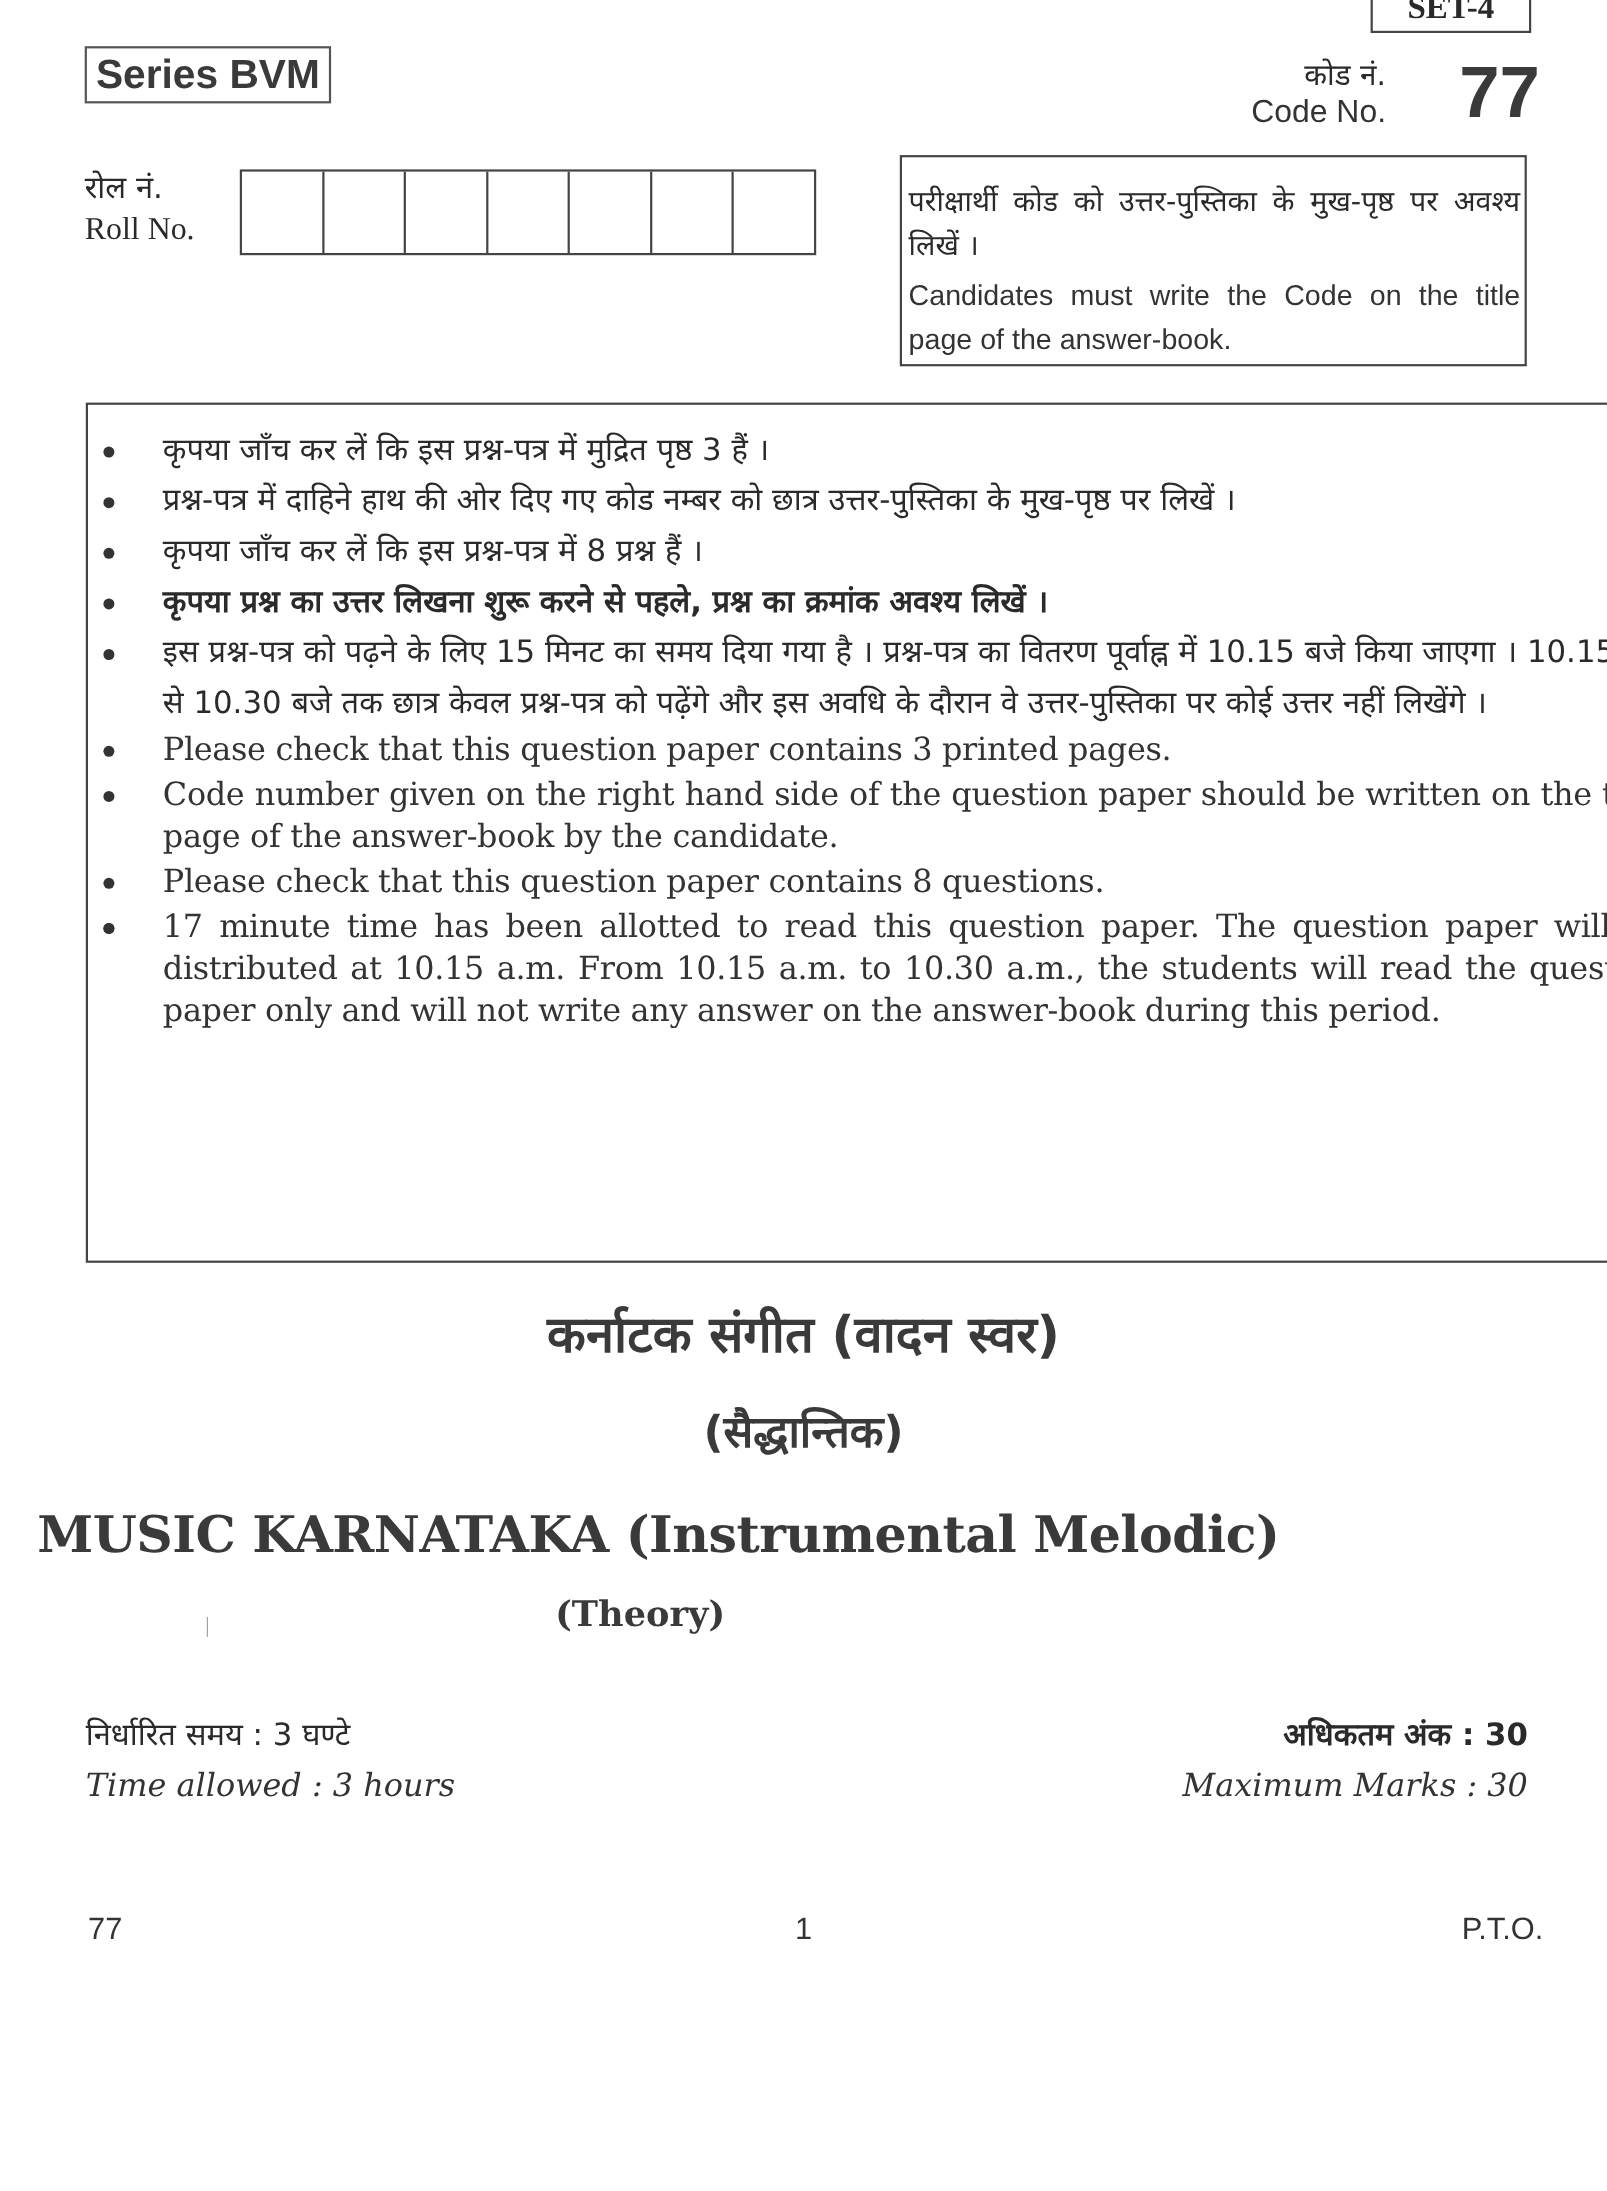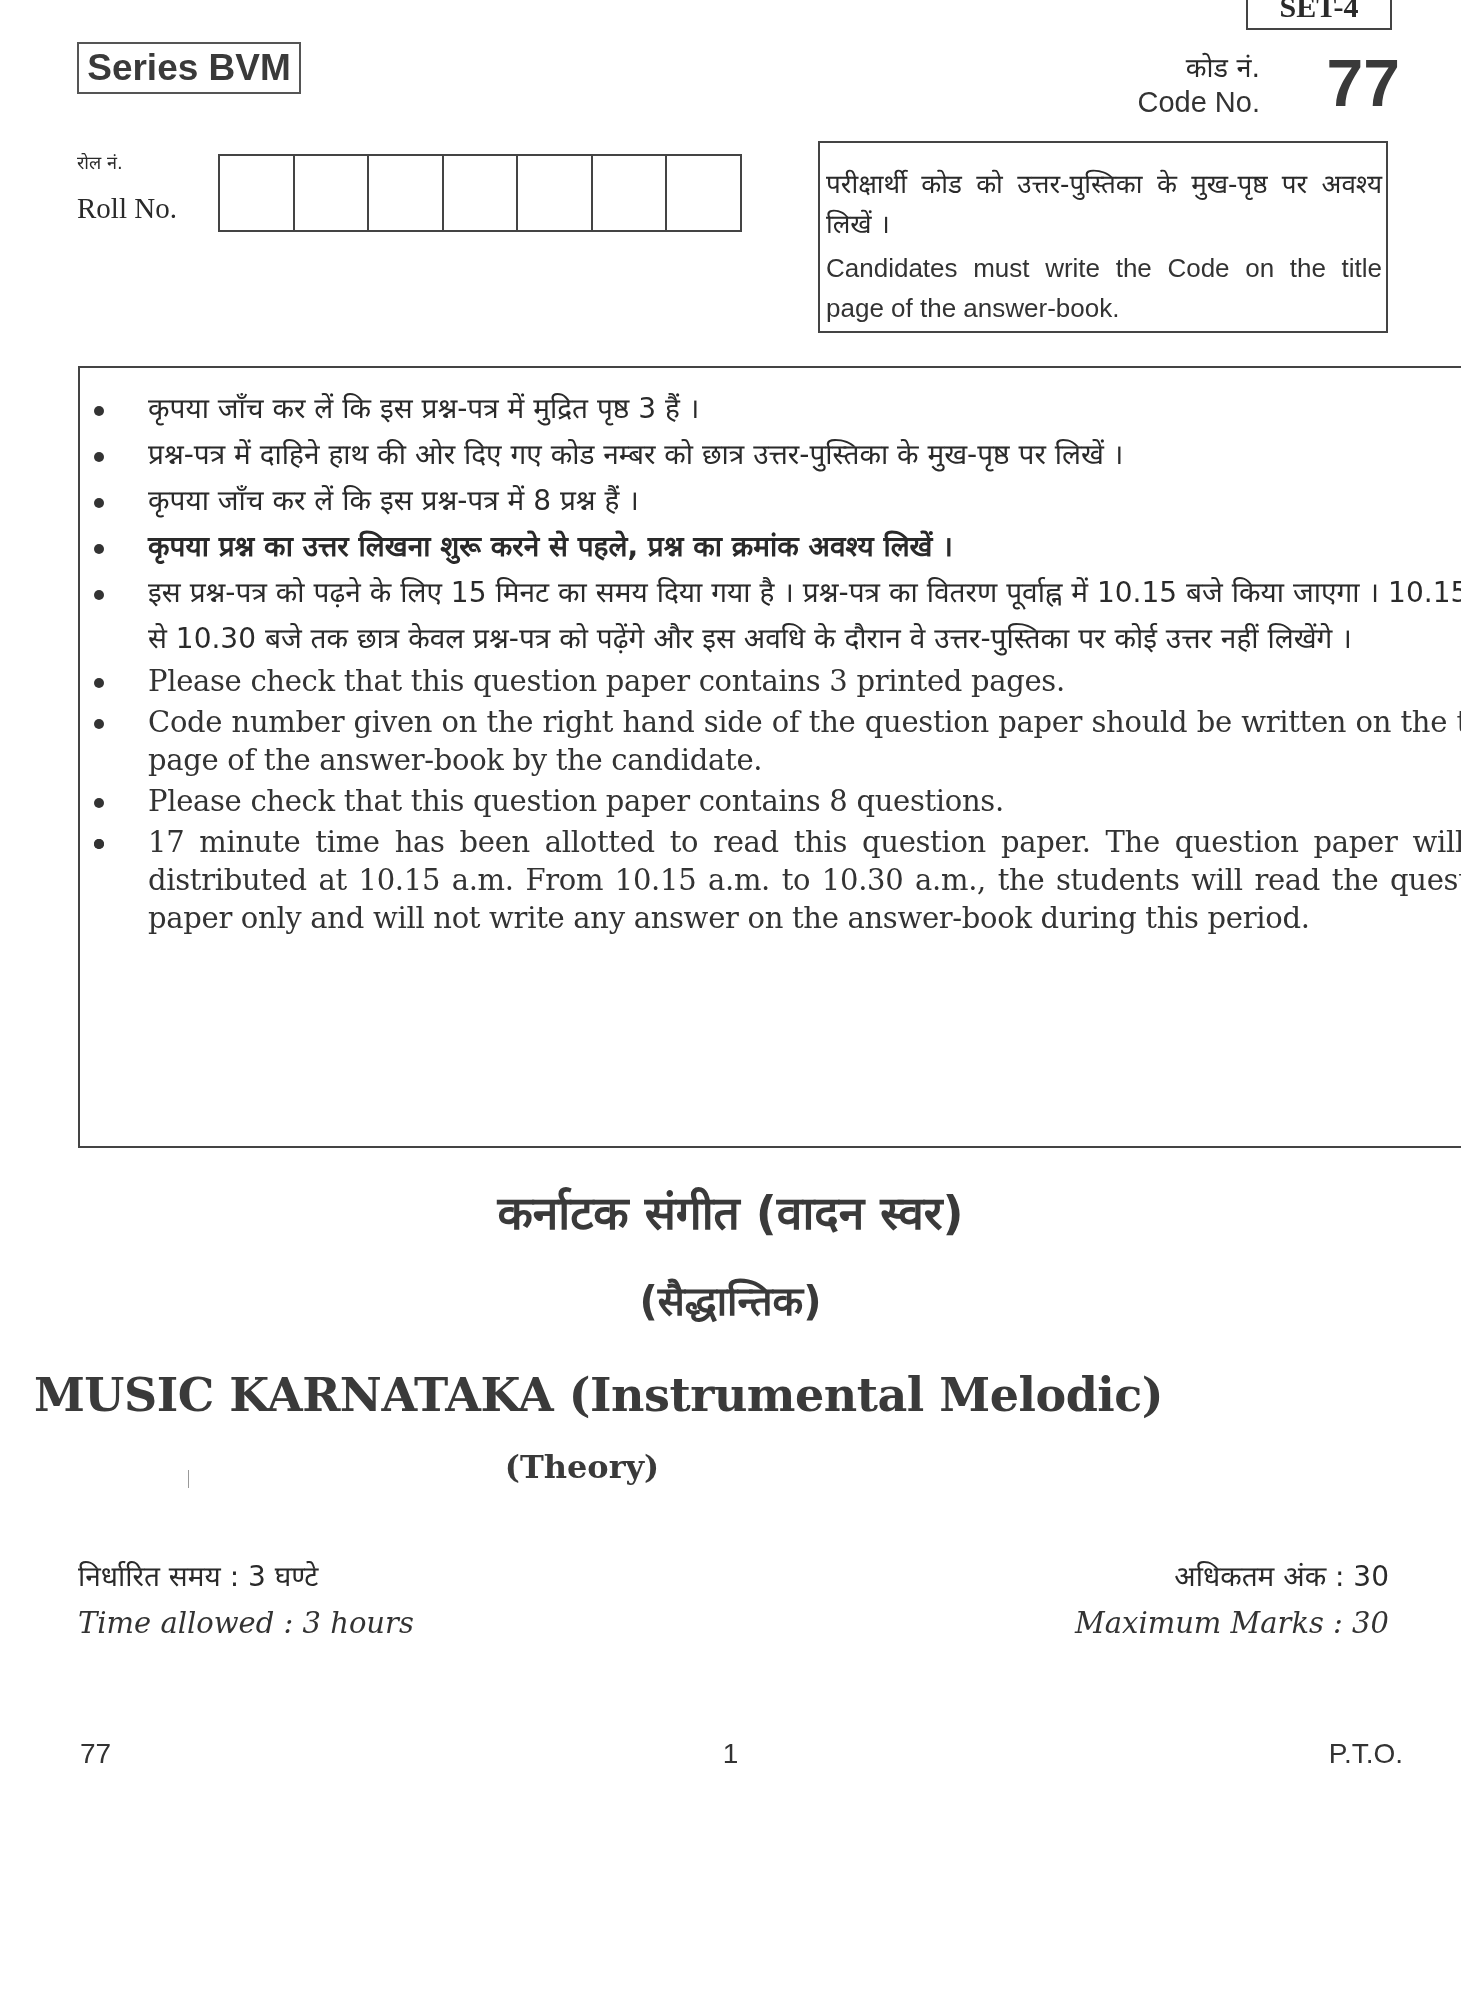--- a/index.html
+++ b/index.html
@@ -27,21 +27,21 @@
       display: flex; align-items: flex-end; justify-content: center;
       font-size: 30px; font-weight: bold; padding-bottom: 4px;
       font-family: "Liberation Serif", serif;
     }
     
     #code-label-hi { left: 1080px; top: 48px; width: 180px; text-align: right; font-size: 27px; }
     #code-label-en { left: 1080px; top: 86px; width: 180px; text-align: right; font-size: 29px; color: #333; }
     #code-value { left: 1300px; top: 50px; width: 100px; text-align: right; font-size: 66px; font-weight: bold; color: #3a3a3a; line-height: 1; }
 
     
-    #roll-label-hi { left: 77px; top: 150px; font-size: 18px; }
+    #roll-label-hi { left: 77px; top: 150px; font-size: 28px; }
     #roll-label-en { left: 77px; top: 192px; font-size: 29px; }
     #roll-boxes {
       left: 218px; top: 154px; width: 524px; height: 78px;
       display: flex; border: 2px solid #444; box-sizing: border-box;
     }
     #roll-boxes .cell { flex: 1; border-right: 2px solid #444; }
     #roll-boxes .cell:last-child { border-right: none; }
 
     
     #code-note {
@@ -75,21 +75,21 @@
 
     
     #title-hi { left: 0; top: 1180px; width: 1461px; text-align: center; font-size: 46px; font-weight: bold; color: #3a3a3a; }
     #subtitle-hi { left: 0; top: 1272px; width: 1461px; text-align: center; font-size: 40px; font-weight: bold; color: #3a3a3a; }
     #title-en { left: 0; top: 1368px; width: 1197px; text-align: center; font-size: 46px; font-weight: bold; color: #3a3a3a; font-family: "DejaVu Serif", serif; letter-spacing: -0.5px; }
     #subtitle-en { left: 0; top: 1448px; width: 1164px; text-align: center; font-size: 32px; font-weight: bold; color: #3a3a3a; font-family: "DejaVu Serif", serif; }
 
     
     #time-hi { left: 78px; top: 1556px; font-size: 28px; }
     #time-en { left: 78px; top: 1606px; font-size: 29px; font-style: italic; color: #333; }
-    #marks-hi { right: 72px; top: 1556px; font-size: 28px; text-align: left; }
+    #marks-hi { right: 72px; top: 1556px; font-size: 28px; text-align: left; font-weight: bold; }
     #marks-en { right: 72px; top: 1606px; font-size: 29px; font-style: italic; color: #333; text-align: right; }
 
     
     #footer-code { left: 80px; top: 1738px; font-size: 28px; color: #333; }
     #footer-page { left: 0; top: 1738px; width: 1461px; text-align: center; font-size: 28px; color: #333; }
     #footer-pto { right: 58px; top: 1738px; font-size: 28px; color: #333; }
 
     .tick { position: absolute; width: 1px; background: #999; }
   </style>
 </head>

